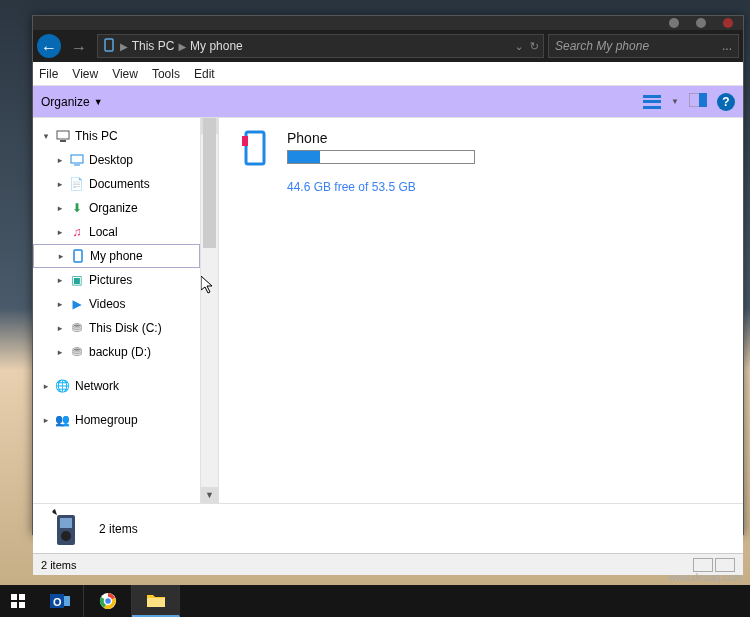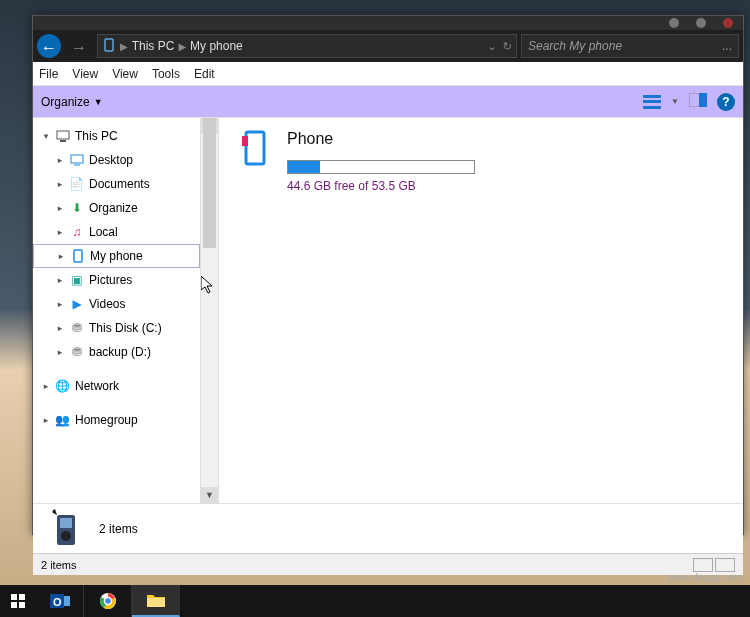--- a/index.html
+++ b/index.html
@@ -11,21 +11,21 @@
   .titlebar .max { right: 37px; background: #777; }
   .titlebar .close { right: 10px; background: #a03030; }
   .navbar { height: 32px; background: #1f1f1f; display: flex; align-items: center; padding: 0 4px; gap: 4px; color: #ddd; font-size: 12px; }
   .navbtn { width: 28px; height: 26px; display: flex; align-items: center; justify-content: center; border-radius: 3px; }
   .back { background: #0569b3; border-radius: 50%; width: 24px; height: 24px; color: #fff; font-size: 16px; }
   .fwd { color: #888; font-size: 16px; }
   .addressbar { flex: 1; height: 24px; background: #2a2a2a; border: 1px solid #444; display: flex; align-items: center; padding: 0 4px; gap: 4px; }
   .addressbar .crumb { color: #ddd; }
   .addressbar .sep { color: #888; font-size: 10px; }
   .addrend { margin-left: auto; display:flex; gap:6px; align-items:center; font-size:11px; color:#888;}
-  .searchbox { width: 218px; height: 24px; background: #2a2a2a; border: 1px solid #444; display: flex; align-items: center; padding: 0 6px; color: #999; font-style: italic; }
+  .searchbox { width: 191px; height: 24px; background: #2a2a2a; border: 1px solid #444; display: flex; align-items: center; padding: 0 6px; color: #999; font-style: italic; }
   .searchbox .dots { margin-left:auto; font-style:normal; }
   .menubar { height: 24px; background: #fff; border-bottom: 1px solid #e0e0e0; display: flex; align-items: center; padding: 4px 6px; gap: 14px; font-size: 12px; color: #222; }
   .cmdbar { height: 32px; background: #c4b5fd; border-bottom: 1px solid #e0e0e0; display: flex; align-items: center; padding: 0 8px; font-size: 12px; }
   .cmdbar .org { display:flex; align-items:center; gap:4px; }
   .cmdbar .right { margin-left:auto; display:flex; gap:10px; align-items:center; }
   .cmdbar .viewicon { width:18px; height:14px; display:flex; flex-direction:column; justify-content:space-between; }
   .cmdbar .viewicon span { height:3px; background:#1976d2; }
   .cmdbar .help { width:18px; height:18px; border-radius:50%; background:#0569b3; color:#fff; font-weight:bold; display:flex; align-items:center; justify-content:center; font-size:12px; }
   .body { display:flex; height: 385px; }
   .tree { width: 168px; border-right: 1px solid #e0e0e0; font-size: 12px; padding: 6px 0; background:#fff; overflow:hidden; }
@@ -34,24 +34,24 @@
   .scroll .arr { position:absolute; left:0; right:0; height:16px; background:#ddd; display:flex; align-items:center; justify-content:center; font-size:9px; color:#555;}
   .scroll .arr.top{top:0;} .scroll .arr.bot{bottom:0;}
   .tree .node { display:flex; align-items:center; height:24px; padding-left:8px; gap:4px; cursor:default; }
   .tree .node.indent1 { padding-left:22px; }
   .tree .node.sel { background:#fff; border:1px solid #aac; }
   .tree .exp { width:10px; font-size:9px; color:#555; text-align:center; }
   .tree .ic { width:16px; height:16px; display:inline-flex; align-items:center; justify-content:center; font-size:12px; }
   .content { flex:1; padding: 12px 18px; background:#fff; }
   .device { display:flex; gap:14px; align-items:flex-start; }
   .devicon { width:36px; height:36px; display:flex; align-items:center; justify-content:center; }
-  .devinfo .name { font-size:16px; color:#111; margin-bottom:12px; }
+  .devinfo .name { font-size:14px; color:#111; margin-bottom:4px; }
   .devinfo .bar { width:188px; height:14px; border:1px solid #888; background:#fff; position:relative; }
   .devinfo .bar .fill { position:absolute; left:0; top:0; bottom:0; width:32px; background:#1e88e5; }
-  .devinfo .free { font-size:12px; color:#701a75; margin-top:5px; }
+  .devinfo .free { font-size:12px; color:#3b82f6; margin-top:16px; }
   .detailspane { height:50px; border-top:1px solid #e0e0e0; display:flex; align-items:center; padding:0 16px; gap:18px; font-size:12px; background:#fff;}
   .detailspane .mp3 { width:32px; height:40px; }
   .status { height:22px; border-top:1px solid #ccc; background:#f0f0f0; font-size:11px; display:flex; align-items:center; padding:0 8px; justify-content:space-between;}
   .status .vicons { display:flex; gap:2px; }
   .status .vicons span { width:20px; height:14px; border:1px solid #aaa; display:flex; }
   .taskbar { position:absolute; left:0; right:0; bottom:0; height:32px; background:#151515; display:flex; align-items:center; }
   .taskbar .start { width:36px; height:32px; display:flex; align-items:center; justify-content:center; color:#fff; }
   .taskbar .tbtn { width:48px; height:32px; display:flex; align-items:center; justify-content:center; border-right:1px solid #333;}
   .taskbar .tbtn.active { background:#2f2f2f; border-bottom:2px solid #5ca5e0;}
   .watermark { position:absolute; right:8px; bottom:34px; font-size:10px; color:#aaa; }

